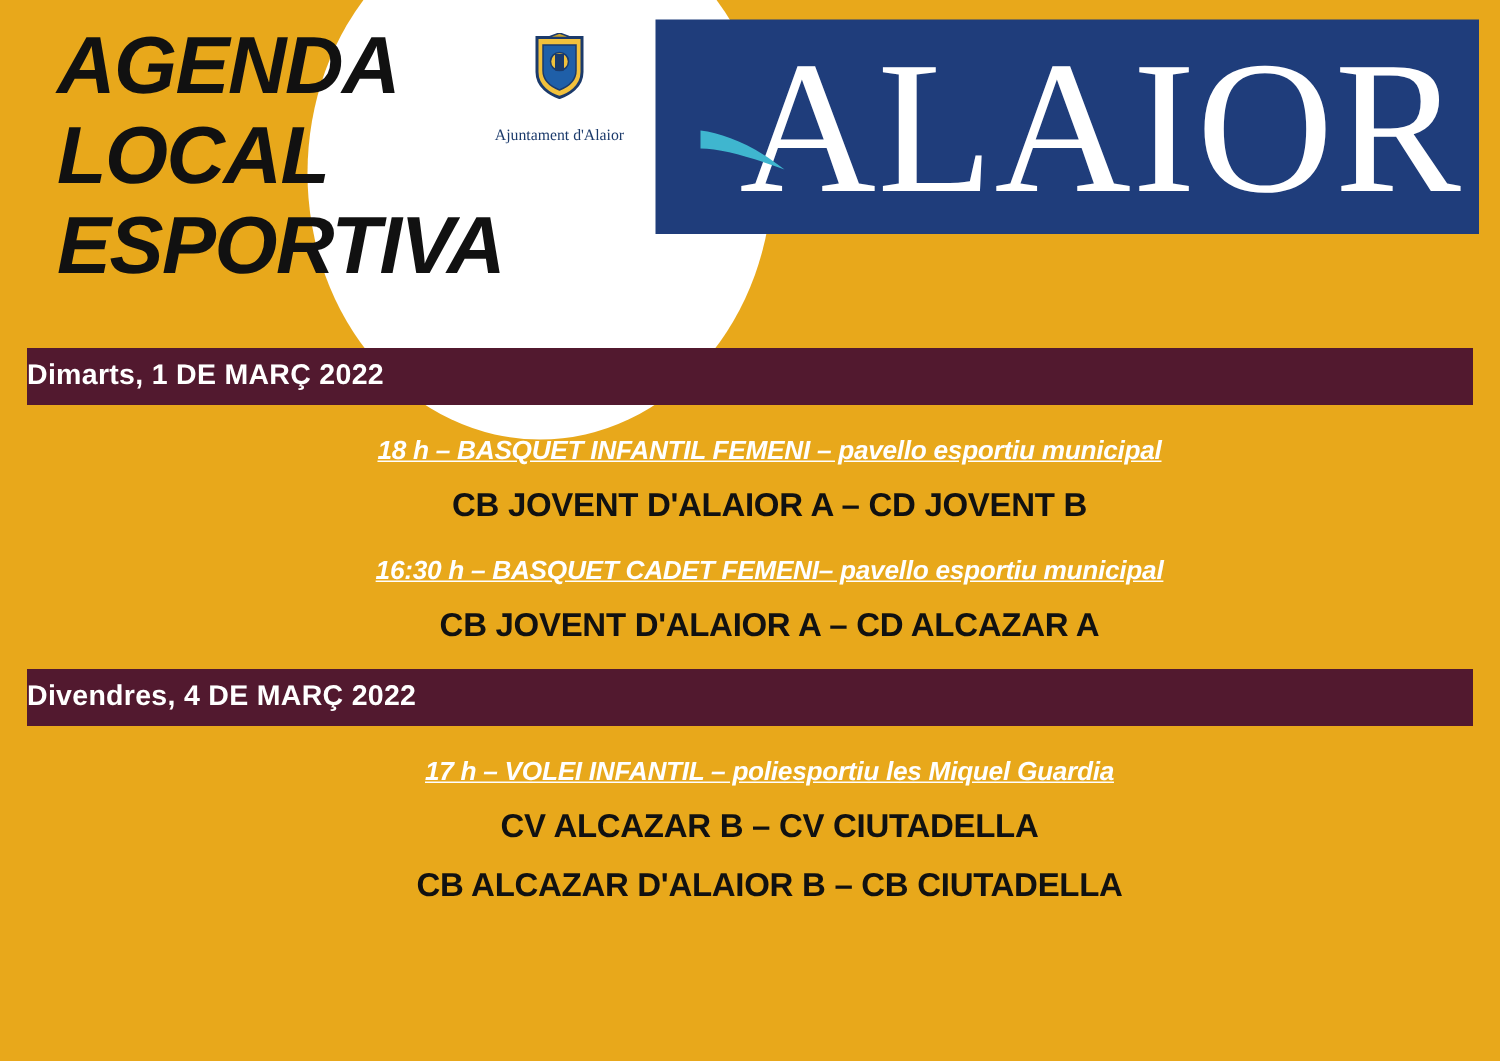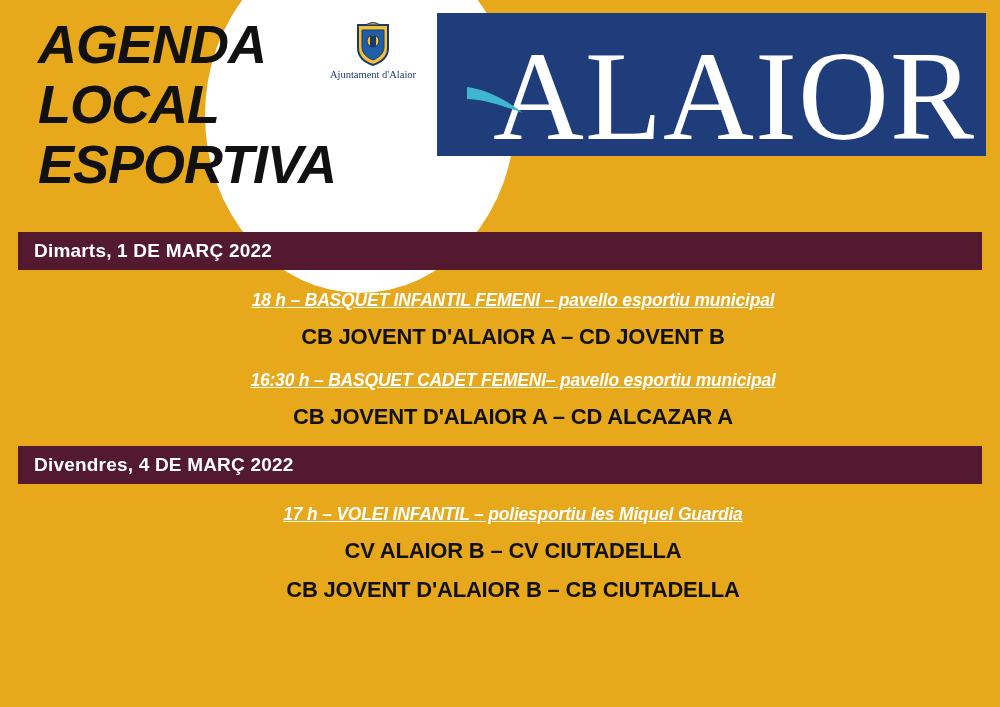--- a/index.html
+++ b/index.html
@@ -58,38 +58,38 @@
   }
   .crest {
     width: 34px;
     height: 44px;
     margin: 0 auto;
     position: relative;
   }
   .crest-caption {
     font-size: 10.5px;
     color: #1b3a6b;
-    margin-top: 3px;
+    margin-top: 19px;
     font-family: "Liberation Serif", serif;
   }
 
   .alaior-banner {
     position: absolute;
     left: 437px;
     top: 13px;
     width: 549px;
     height: 143px;
     background: #1f3d7b;
     z-index: 6;
     overflow: hidden;
   }
   .alaior-word {
     position: absolute;
     left: 56px;
-    top: 21px;
+    top: 10px;
     font-family: "Liberation Serif", serif;
     font-size: 126px;
     line-height: 126px;
     letter-spacing: 1px;
     color: #ffffff;
     font-weight: normal;
   }
   .swoosh {
     position: absolute;
     left: 28px;
@@ -106,21 +106,20 @@
     left: 0;
     width: 1000px;
   }
 
   .day-bar {
     background: #52192f;
     color: #ffffff;
     height: 38px;
     line-height: 38px;
     margin: 0 18px 0 18px;
-    padding-left: 16px;
     font-size: 19px;
     font-weight: bold;
     letter-spacing: 0.2px;
     box-sizing: border-box;
   }
   .day-bar.first { margin-top: 0; }
 
   .event {
     padding: 0 18px 0 44px;
     text-align: center;
@@ -189,19 +188,19 @@
   <div class="event">
     <div class="event-line">16:30 h – BASQUET CADET FEMENI– pavello esportiu municipal</div>
     <div class="event-teams">CB JOVENT D'ALAIOR A – CD ALCAZAR A</div>
   </div>
 
   <div class="spacer-10"></div>
 
   <div class="day-bar">Divendres, 4 DE MARÇ 2022</div>
   <div class="event">
     <div class="event-line">17 h – VOLEI INFANTIL – poliesportiu les Miquel Guardia</div>
-    <div class="event-teams">CV ALAIOR B – CV CIUTADELLA</div>
-  </div>
-  <div class="event">
-    <div class="event-teams">CB JOVENT D'ALAIOR B – CB CIUTADELLA</div>
+    <div class="event-teams">CV ALCAZAR B – CV CIUTADELLA</div>
+  </div>
+  <div class="event">
+    <div class="event-teams">CB ALCAZAR D'ALAIOR B – CB CIUTADELLA</div>
   </div>
 
 </div>
 
 </body></html>

